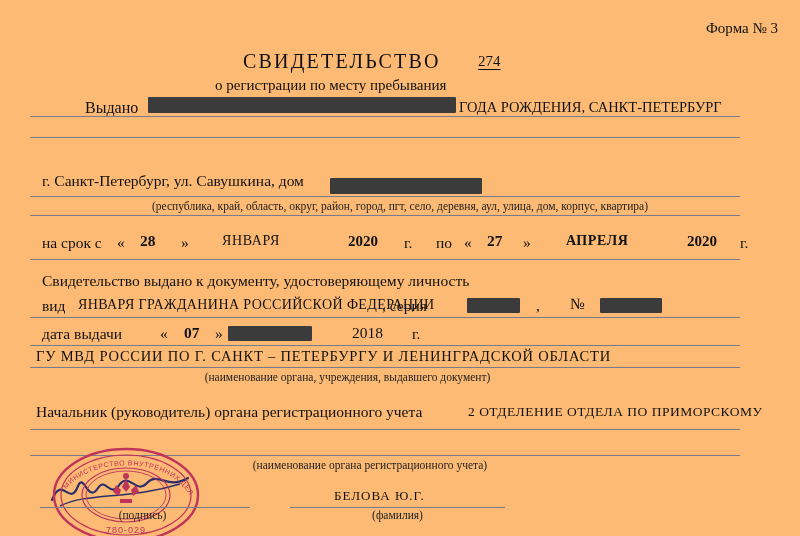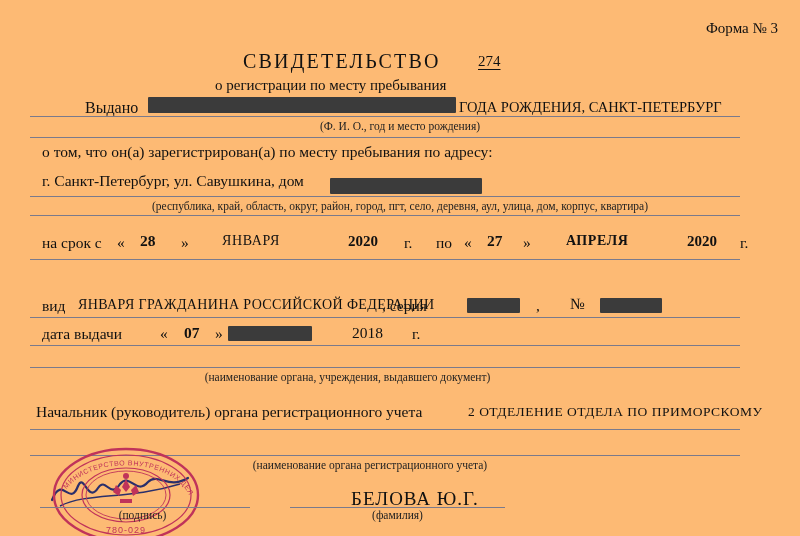--- a/index.html
+++ b/index.html
@@ -127,22 +127,22 @@
   .t-nach { top: 403px; left: 36px; font-size: 15.5px; }
   .t-nach-val {
     top: 404px; left: 468px;
     font-size: 13.5px; letter-spacing: 0.5px;
   }
   .t-nach2 {
     top: 434px; left: 36px;
     font-size: 13.5px; letter-spacing: 0.6px;
   }
   .t-belova {
-    top: 488px; left: 351px;
-    font-size: 19px; letter-spacing: 1px;
+    top: 488px; left: 334px;
+    font-size: 13px; letter-spacing: 1px;
   }
 
   
   .stamp {
     top: 443px; left: 38px;
     width: 180px; height: 93px;
     overflow: hidden;
   }
   .stamp svg { display:block; }
   
@@ -159,24 +159,22 @@
   <div class="abs form-no">Форма № 3</div>
 
   <div class="abs title-main">СВИДЕТЕЛЬСТВО</div>
   <div class="abs title-num">274</div>
   <div class="abs title-sub">о регистрации по месту пребывания</div>
 
   <div class="abs lbl-vydano">Выдано</div>
   <div class="abs redact r1"></div>
   <div class="abs goda-rozhd">ГОДА РОЖДЕНИЯ, САНКТ-ПЕТЕРБУРГ</div>
   <div class="abs hline l-top1"></div>
-  <div class="abs cap cap-fio">(Ф. И. О., год и место рождения)</div>
   <div class="abs hline l-top2"></div>
 
-  <div class="abs line-text t-otom">о том, что он(а) зарегистрирован(а) по месту пребывания по адресу:</div>
 
   <div class="abs line-text t-addr">г. Санкт-Петербург, ул. Савушкина, дом</div>
   <div class="abs redact r2"></div>
   <div class="abs hline l-addr"></div>
   <div class="abs cap cap-addr">(республика, край, область, округ, район, город, пгт, село, деревня, аул, улица, дом, корпус, квартира)</div>
   <div class="abs hline l-addr2"></div>
 
   <div class="abs line-text t-srok">на срок с</div>
   <div class="abs line-text t-date-from-q1">«</div>
   <div class="abs t-day-from">28</div>
@@ -186,39 +184,41 @@
   <div class="abs line-text t-g1">г.</div>
   <div class="abs line-text t-po">по</div>
   <div class="abs line-text t-q3">«</div>
   <div class="abs t-day-to">27</div>
   <div class="abs line-text t-q4">»</div>
   <div class="abs t-month-to">АПРЕЛЯ</div>
   <div class="abs t-year-to">2020</div>
   <div class="abs line-text t-g2">г.</div>
   <div class="abs hline l-srok"></div>
 
+  <div class="abs line-text t-svid-doc">Свидетельство выдано к документу, удостоверяющему личность</div>
 
   <div class="abs line-text t-vid">вид</div>
   <div class="abs t-passport">ЯНВАРЯ ГРАЖДАНИНА РОССИЙСКОЙ ФЕДЕРАЦИИ</div>
   <div class="abs line-text t-seria">, серия</div>
   <div class="abs redact r3"></div>
   <div class="abs line-text t-comma">,</div>
   <div class="abs t-nomer">№</div>
   <div class="abs redact r4"></div>
   <div class="abs hline l-doc"></div>
 
   <div class="abs line-text t-dv">дата выдачи</div>
   <div class="abs line-text t-dv-q1">«</div>
   <div class="abs t-dv-day">07</div>
   <div class="abs line-text t-dv-q2">»</div>
   <div class="abs redact r5"></div>
   <div class="abs t-dv-year">2018</div>
   <div class="abs line-text t-dv-g">г.</div>
   <div class="abs hline l-date"></div>
 
+  <div class="abs t-org">ГУ  МВД  РОССИИ  ПО  Г. САНКТ – ПЕТЕРБУРГУ  И  ЛЕНИНГРАДСКОЙ ОБЛАСТИ</div>
   <div class="abs hline l-org"></div>
   <div class="abs cap cap-organ">(наименование органа, учреждения, выдавшего документ)</div>
 
   <div class="abs t-nach">Начальник (руководитель) органа регистрационного учета</div>
   <div class="abs t-nach-val">2 ОТДЕЛЕНИЕ ОТДЕЛА  ПО ПРИМОРСКОМУ</div>
   <div class="abs hline l-nach"></div>
   <div class="abs hline l-nach2"></div>
   <div class="abs cap cap-organ2">(наименование органа регистрационного учета)</div>
 
   <div class="abs signature">

